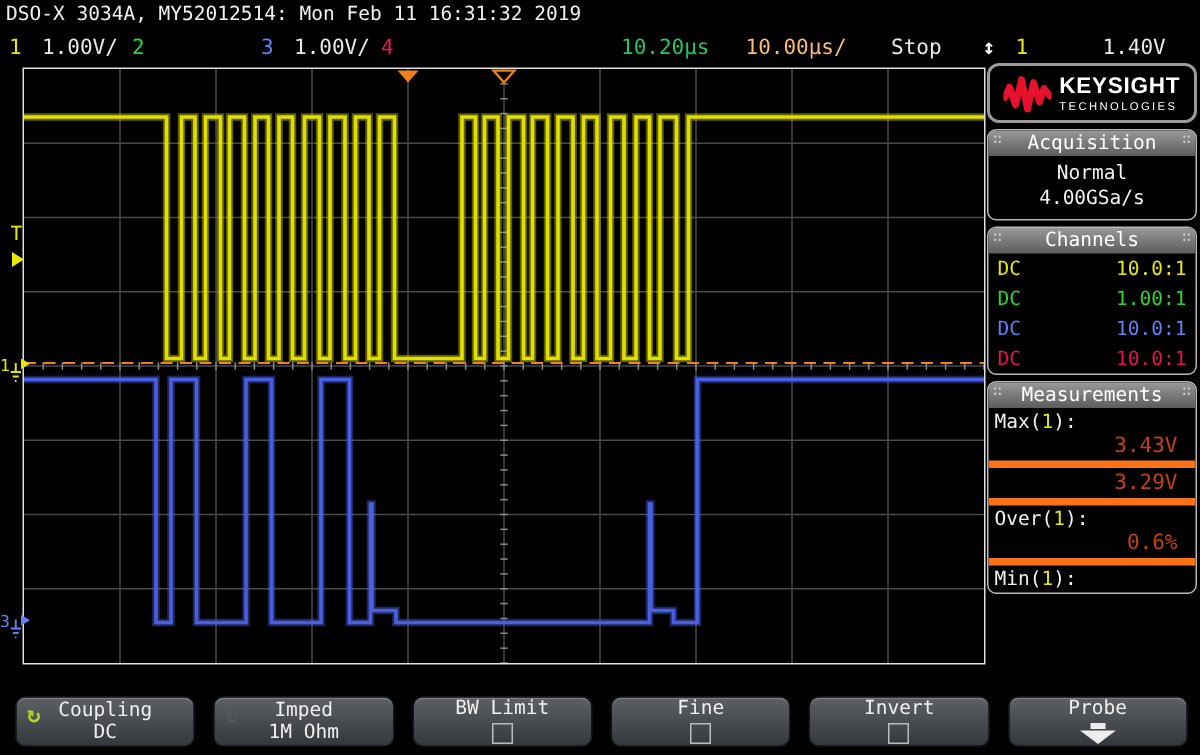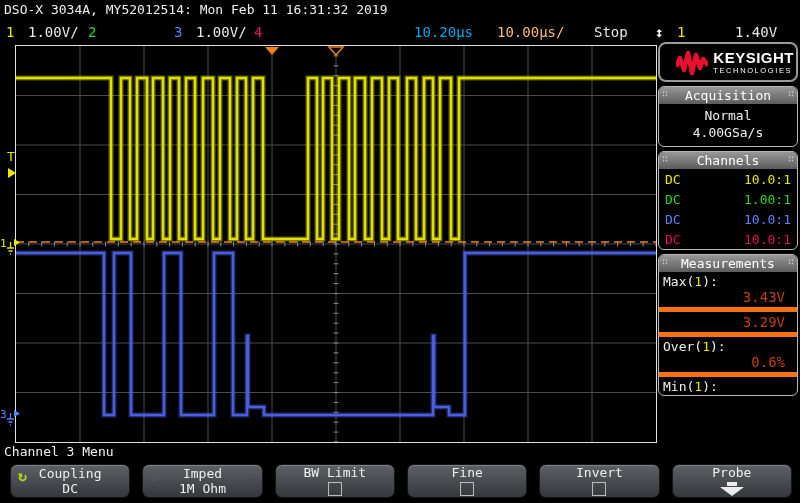--- a/index.html
+++ b/index.html
@@ -8,42 +8,42 @@
   
   .row1{position:absolute;left:4px;top:2px;font-size:13px;color:#f0f0f0;white-space:nowrap;}
   .row2{position:absolute;left:0;top:21px;width:800px;height:23px;font-size:14px;}
   .row2 span{position:absolute;top:3px;white-space:nowrap;}
   .chnum1{left:6px;color:#e8e800;}
   .chscale1{left:28px;color:#e8e8e8;}
   .chnum2{left:88px;color:#2ad82a;}
   .chnum3{left:174px;color:#6080f8;}
   .chscale3{left:196px;color:#e8e8e8;}
   .chnum4{left:254px;color:#e81858;}
-  .delay{left:414px;color:#0ea5e9;}
+  .delay{left:414px;color:#22c55e;}
   .timebase{left:497px;color:#fdba74;}
   .runstate{left:594px;color:#e8e8e8;}
   .trigarrow{left:655px;color:#fff;font-weight:bold;}
   .trigsrc{left:677px;color:#e8e800;}
   .triglevel{left:735px;color:#e8e8e8;}
   
   .plot{position:absolute;left:15px;top:45px;width:640px;height:396px;
         border:1px solid #e0e0e0;background:#000;box-sizing:content-box;}
   .plot svg{display:block;}
   
   .tmark{position:absolute;left:7px;top:150px;color:#e8e800;font-size:13px;line-height:13px;}
   .tmark-arrow{position:absolute;left:8px;top:168px;width:0;height:0;
                border-left:8px solid #e8e800;border-top:5px solid transparent;border-bottom:5px solid transparent;}
   .gmark{position:absolute;left:0;display:flex;align-items:flex-start;}
   .gmark .num{font-size:11px;line-height:11px;margin-top:-1px;}
   .gmark1{top:239px;color:#e8e800;}
   .gmark3{top:410px;color:#6080f8;}
   
   .panel{position:absolute;left:658px;top:42px;width:140px;display:flex;flex-direction:column;gap:4px;}
   .logo-box{height:34px;border:2px solid #9a9a9a;border-radius:8px;background:#000;
-            display:flex;align-items:center;justify-content:flex-end;gap:5px;padding:1px 2px;}
+            display:flex;align-items:center;justify-content:center;gap:5px;padding:1px 2px;}
   .logo-text{display:flex;flex-direction:column;line-height:1;}
   .logo-name{font-family:"Liberation Sans",sans-serif;font-weight:bold;font-size:15px;letter-spacing:.5px;color:#fff;}
   .logo-sub{font-family:"Liberation Sans",sans-serif;font-size:7.5px;letter-spacing:1.6px;color:#fff;margin-top:2px;}
   .section{border:1px solid #b8b8b8;border-radius:6px;background:#000;overflow:hidden;}
   .sec-head{height:17px;background:linear-gradient(#989898,#5c5c5c);color:#fff;font-size:13px;
             display:flex;align-items:center;justify-content:center;position:relative;}
   .grip{position:absolute;top:1px;color:#cfcfcf;font-size:10px;}
   .grip.l{left:3px;} .grip.r{right:3px;}
   .acq-body{padding:3px 0 5px;text-align:center;font-size:13px;line-height:17px;color:#f0f0f0;}
   .chan-row{height:20px;display:flex;align-items:center;justify-content:space-between;
@@ -290,21 +290,20 @@
             <div class="meas-label">Over(<span class="src">1</span>):</div>
             <div class="meas-value">0.6%</div>
           </div>
           <div class="meas-row">
             <div class="meas-label">Min(<span class="src">1</span>):</div>
           </div>
         </div>
     </div>
   </div>
 
-  <div class="menu-title">Channel 3 Menu</div>
   <div class="menu" id="menu-row">
       <div class="softkey">
         <span class="icon-rotate" style="color:#aed428">↻</span>
         <div>Coupling</div>
         <div>DC</div>
       </div>
       <div class="softkey">
         <span class="icon-rotate" style="color:#53575b">↻</span>
         <div>Imped</div>
         <div>1M Ohm</div>

